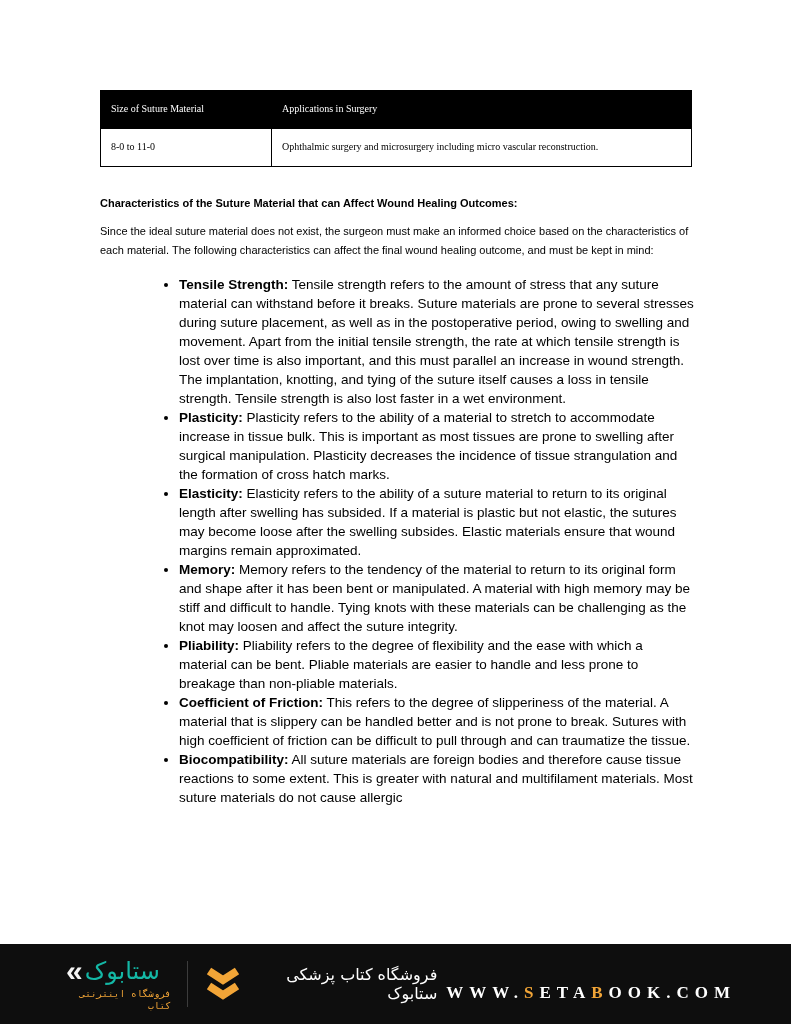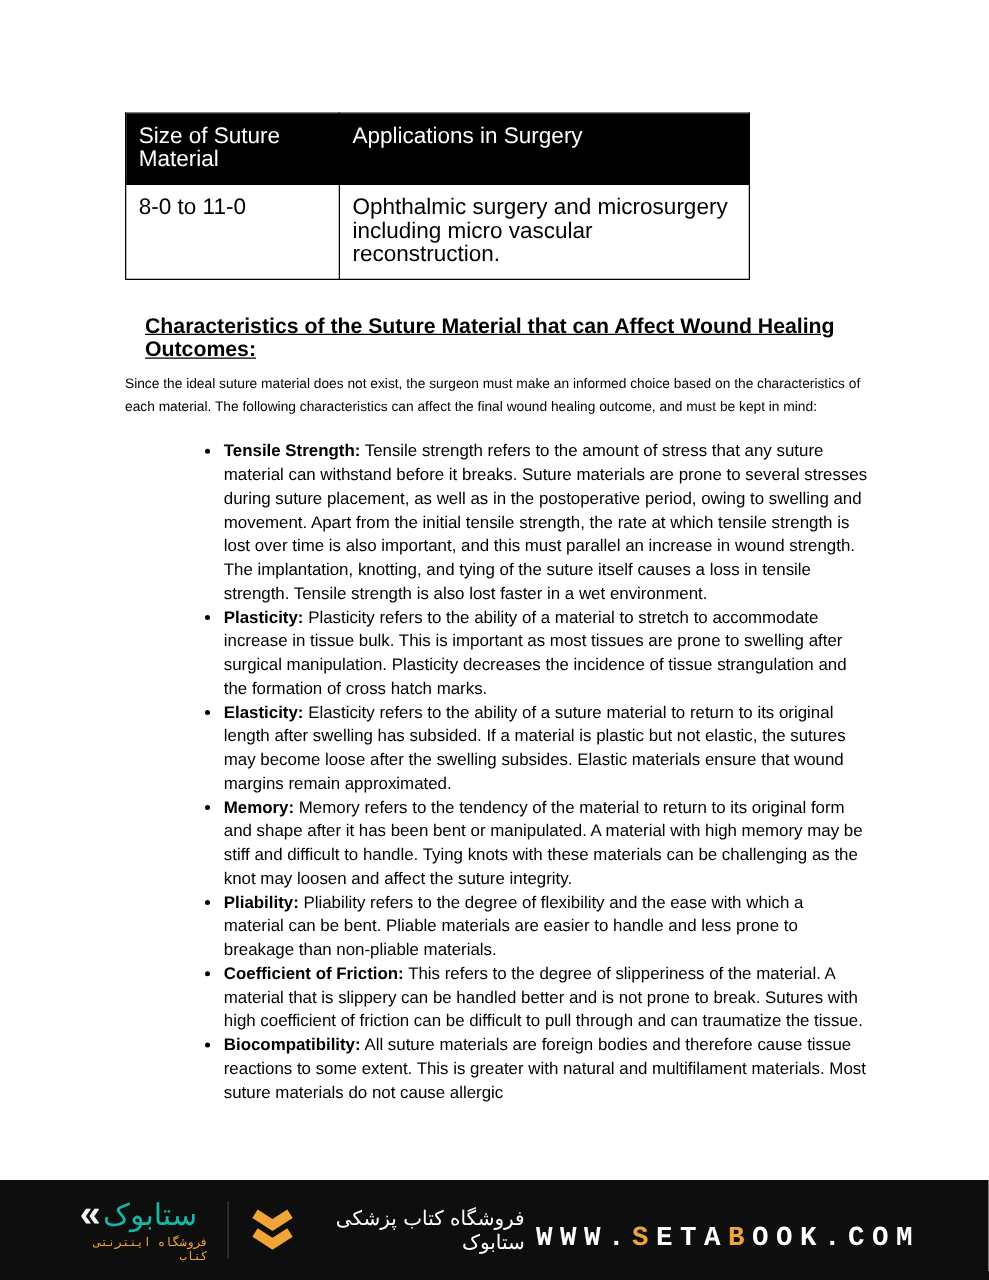--- a/index.html
+++ b/index.html
@@ -1,42 +1,42 @@
 <!DOCTYPE html>
 <html style="--accent-gold: #F2A537; --footer-bg: #0E0E0E; --table-header-bg: #000000;"><head>
 <meta charset="utf-8">
 <style>
   html,body{margin:0;padding:0;background:#ffffff;width:791px;height:1024px;overflow:hidden;}
   body{font-family:"Liberation Sans", sans-serif;color:#000;position:relative;}
   .page{position:absolute;inset:0;padding:90px 97px 80px 100px;box-sizing:border-box;overflow:hidden;background:#fff;}
   
-  table.suture-table{border-collapse:collapse;width:500px;table-layout:fixed;font-size:18px;line-height:19px;}
+  table.suture-table{border-collapse:collapse;width:592px;table-layout:fixed;font-size:10px;line-height:19px;font-family:Liberation Serif, serif;}
   table.suture-table th, table.suture-table td{border:1px solid #000;padding:8px 10px 10px 10px;text-align:left;vertical-align:top;font-weight:normal;}
   table.suture-table th{background:var(--table-header-bg,#000);color:#fff;}
   .col-size{width:150px;}
   
-  .section-heading{font-size:17px;line-height:19px;font-weight:bold;margin:27px 0 0 16px;text-decoration:underline;}
+  .section-heading{font-size:11px;line-height:19px;font-weight:bold;margin:27px 0 0 0;}
   .intro{font-size:11px;line-height:19px;margin:9px 0 0 0;}
   ul.char-list{margin:15px 0 0 0;padding:0 0 0 79px;font-size:13.5px;line-height:19px;}
   ul.char-list li{margin:0;padding:0;list-style:disc outside;}
   .char-term{font-weight:bold;}
   
   .footer{position:absolute;left:0;right:0;bottom:0;height:80px;background:var(--footer-bg,#0e0e0e);
           display:flex;align-items:center;justify-content:space-between;padding:0 55px;box-sizing:border-box;}
   .footer-left{display:flex;align-items:center;gap:16px;}
   .logo{display:flex;flex-direction:column;align-items:center;cursor:pointer;}
   .logo-main{display:flex;align-items:center;gap:2px;}
   .logo-chev{color:#f5f5f5;font-size:30px;line-height:28px;font-weight:bold;}
   .logo-fa{color:#14b8a6;font-size:24px;line-height:28px;font-weight:normal;font-family:"DejaVu Sans", sans-serif;}
   .logo-sub{color:var(--accent-gold,#f2a537);font-size:9.5px;margin-top:3px;font-family:Liberation Mono, monospace;}
   .footer-divider{width:1px;height:46px;background:#3c3c3c;}
   .chev-icon svg{display:block;}
   .footer-right{display:flex;flex-direction:row;align-items:flex-end;gap:9px;}
   .tagline{color:#ffffff;font-size:16px;font-family:"DejaVu Sans", sans-serif;}
-  .url{color:#ffffff;font-size:22px;font-weight:bold;letter-spacing:6px;font-family:Liberation Mono, monospace;cursor:pointer;white-space:nowrap;}
+  .url{color:#ffffff;font-size:17px;font-weight:bold;letter-spacing:6px;font-family:Liberation Serif, serif;cursor:pointer;white-space:nowrap;}
   .url .gold{color:var(--accent-gold,#f2a537);}
 </style>
 </head>
 <body>
 
 <div class="page">
 
   <table class="suture-table">
     <thead>
       <tr>

